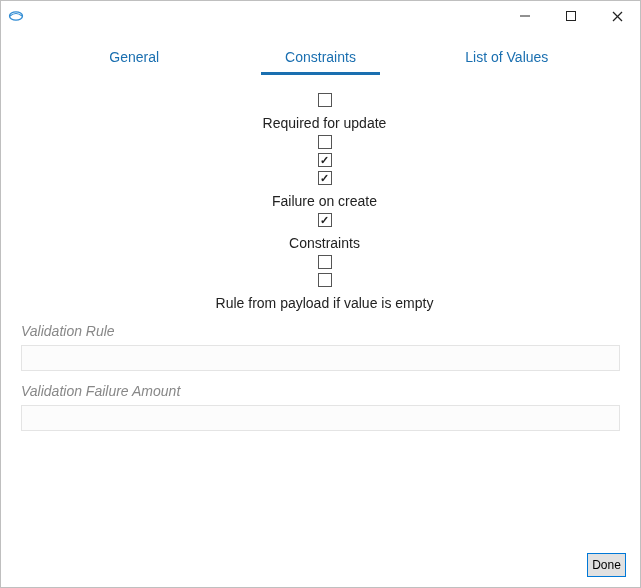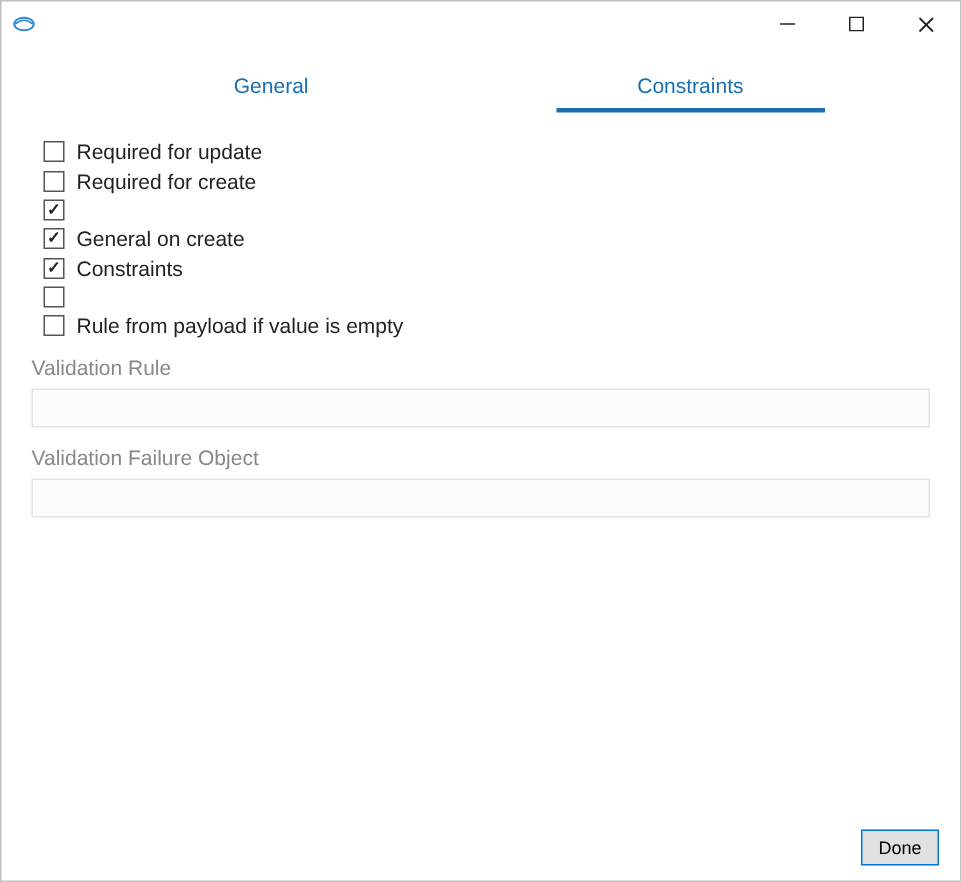--- a/index.html
+++ b/index.html
@@ -65,57 +65,59 @@
     .content {
       padding: 14px 20px 10px 20px;
       flex: 1;
       overflow: auto;
     }
     .check-row {
       display: flex;
       align-items: center;
       gap: 8px;
       margin: 4px 0 4px 8px;
+      flex-direction: column;
     }
     .checkbox {
       width: 14px; height: 14px;
       border: 1px solid #555;
       display: inline-flex;
       align-items: center;
       justify-content: center;
       font-size: 11px;
       line-height: 1;
       background: #fff;
       color: #222;
     }
     .checkbox.checked::before { content: "✓"; font-weight: bold; }
     .check-label { font-size: 14px; color: #222; }
     .field-label {
       font-size: 14px;
       color: #888;
       margin: 12px 0 6px 0;
+      font-style: italic;
     }
     .text-input {
       width: 100%;
       height: 26px;
       border: 1px solid #e4e4e4;
       background: #fcfcfc;
       padding: 3px 6px;
       font-family: inherit;
       font-size: 13px;
       outline: none;
     }
     .footer {
       display: flex;
       justify-content: flex-end;
       padding: 10px 14px;
       flex-shrink: 0;
     }
     .done-btn {
-      width: 52px;
+      width: 39px;
       height: 24px;
       background: #e1e1e1;
       border: 1px solid #0078d7;
       font-family: inherit;
       font-size: 12px;
       cursor: pointer;
       outline: none;
     }
   </style>
 </head>
@@ -143,54 +145,54 @@
     <svg width="11" height="11" viewBox="0 0 11 11">
         <line x1="1" y1="1" x2="10" y2="10" stroke="#222" stroke-width="1.2"></line>
         <line x1="10" y1="1" x2="1" y2="10" stroke="#222" stroke-width="1.2"></line>
       </svg>
   </span>
 </div>
 
 <div class="tabs">
   <div class="tab">General</div>
   <div class="tab active">Constraints</div>
+  <div class="tab">List of Values</div>
 </div>
 
 <div class="content">
   <div id="checks-container">
       <div class="check-row">
         <span class="checkbox"></span>
         <span class="check-label">Required for update</span>
       </div>
       <div class="check-row">
         <span class="checkbox"></span>
-        <span class="check-label">Required for create</span>
       </div>
       <div class="check-row">
         <span class="checkbox checked"></span>
       </div>
       <div class="check-row">
         <span class="checkbox checked"></span>
-        <span class="check-label">General on create</span>
+        <span class="check-label">Failure on create</span>
       </div>
       <div class="check-row">
         <span class="checkbox checked"></span>
         <span class="check-label">Constraints</span>
       </div>
       <div class="check-row">
         <span class="checkbox"></span>
       </div>
       <div class="check-row">
         <span class="checkbox"></span>
         <span class="check-label">Rule from payload if value is empty</span>
       </div>
     </div>
 
   <div class="field-label">Validation Rule</div>
   <input type="text" class="text-input" value="" style="">
 
-  <div class="field-label">Validation Failure Object</div>
+  <div class="field-label">Validation Failure Amount</div>
   <input type="text" class="text-input" value="" style="">
 </div>
 
 <div class="footer">
   <button class="done-btn">Done</button>
 </div>
 
 </body></html>

